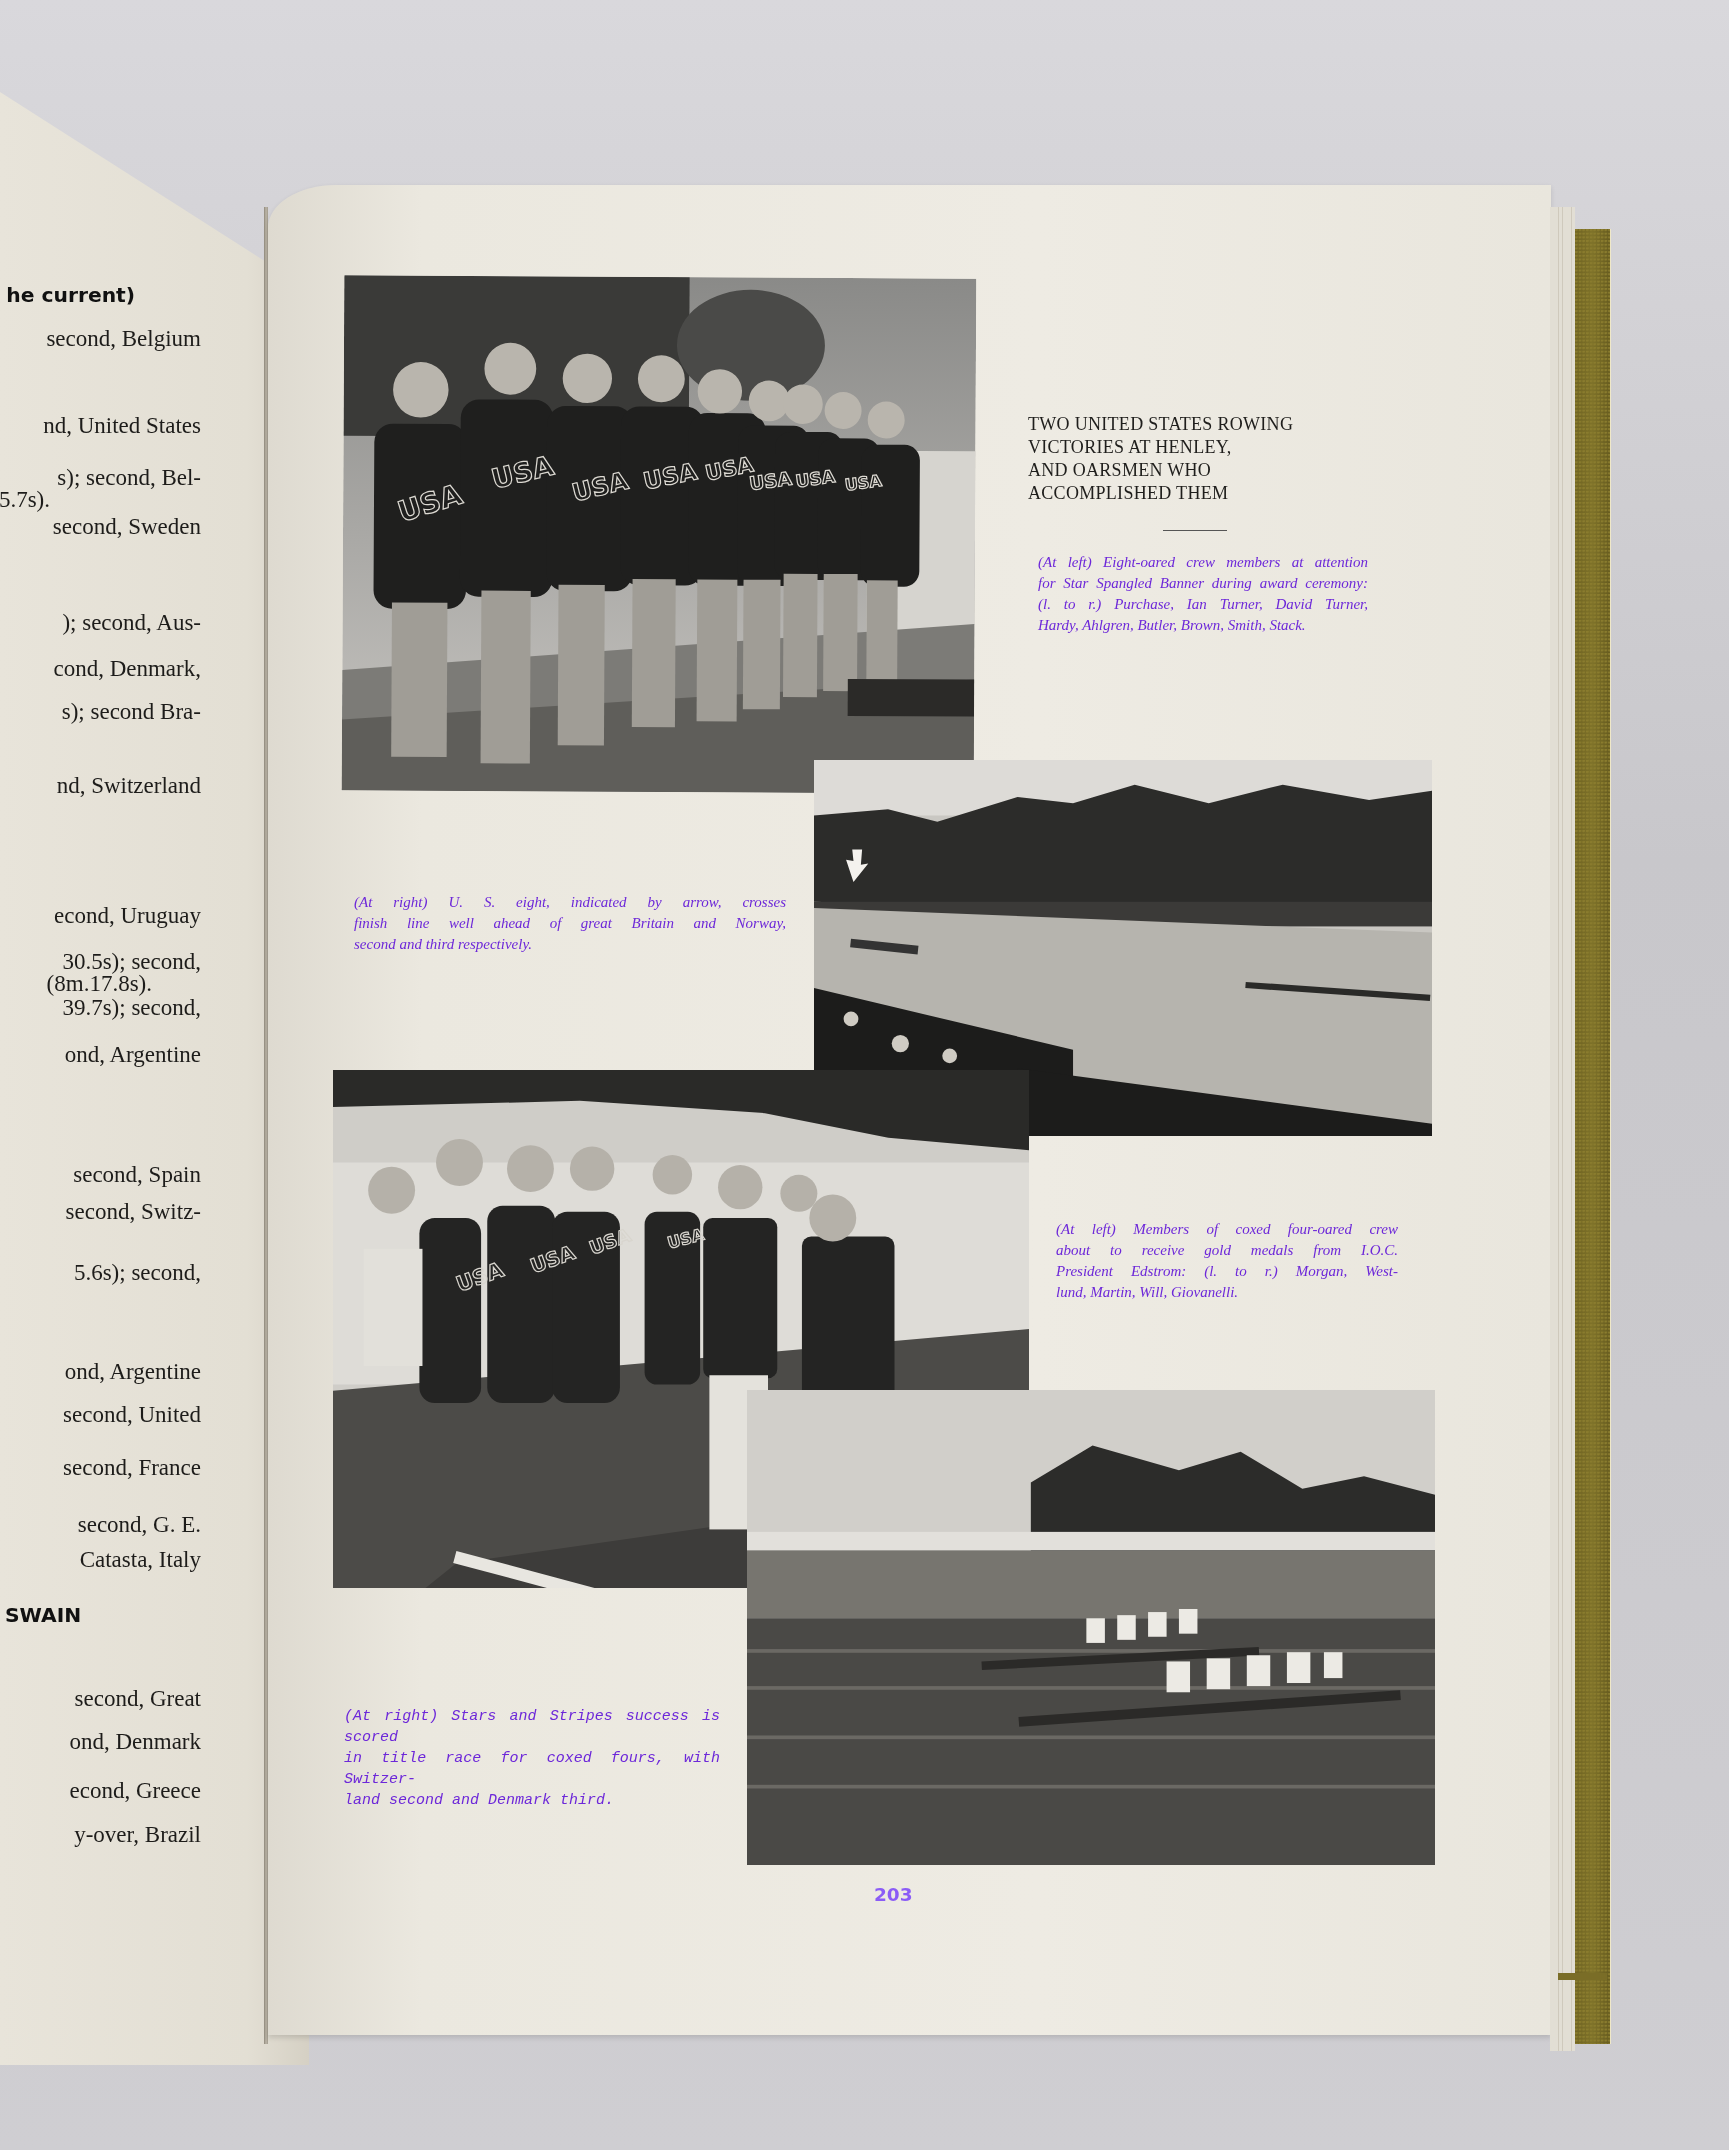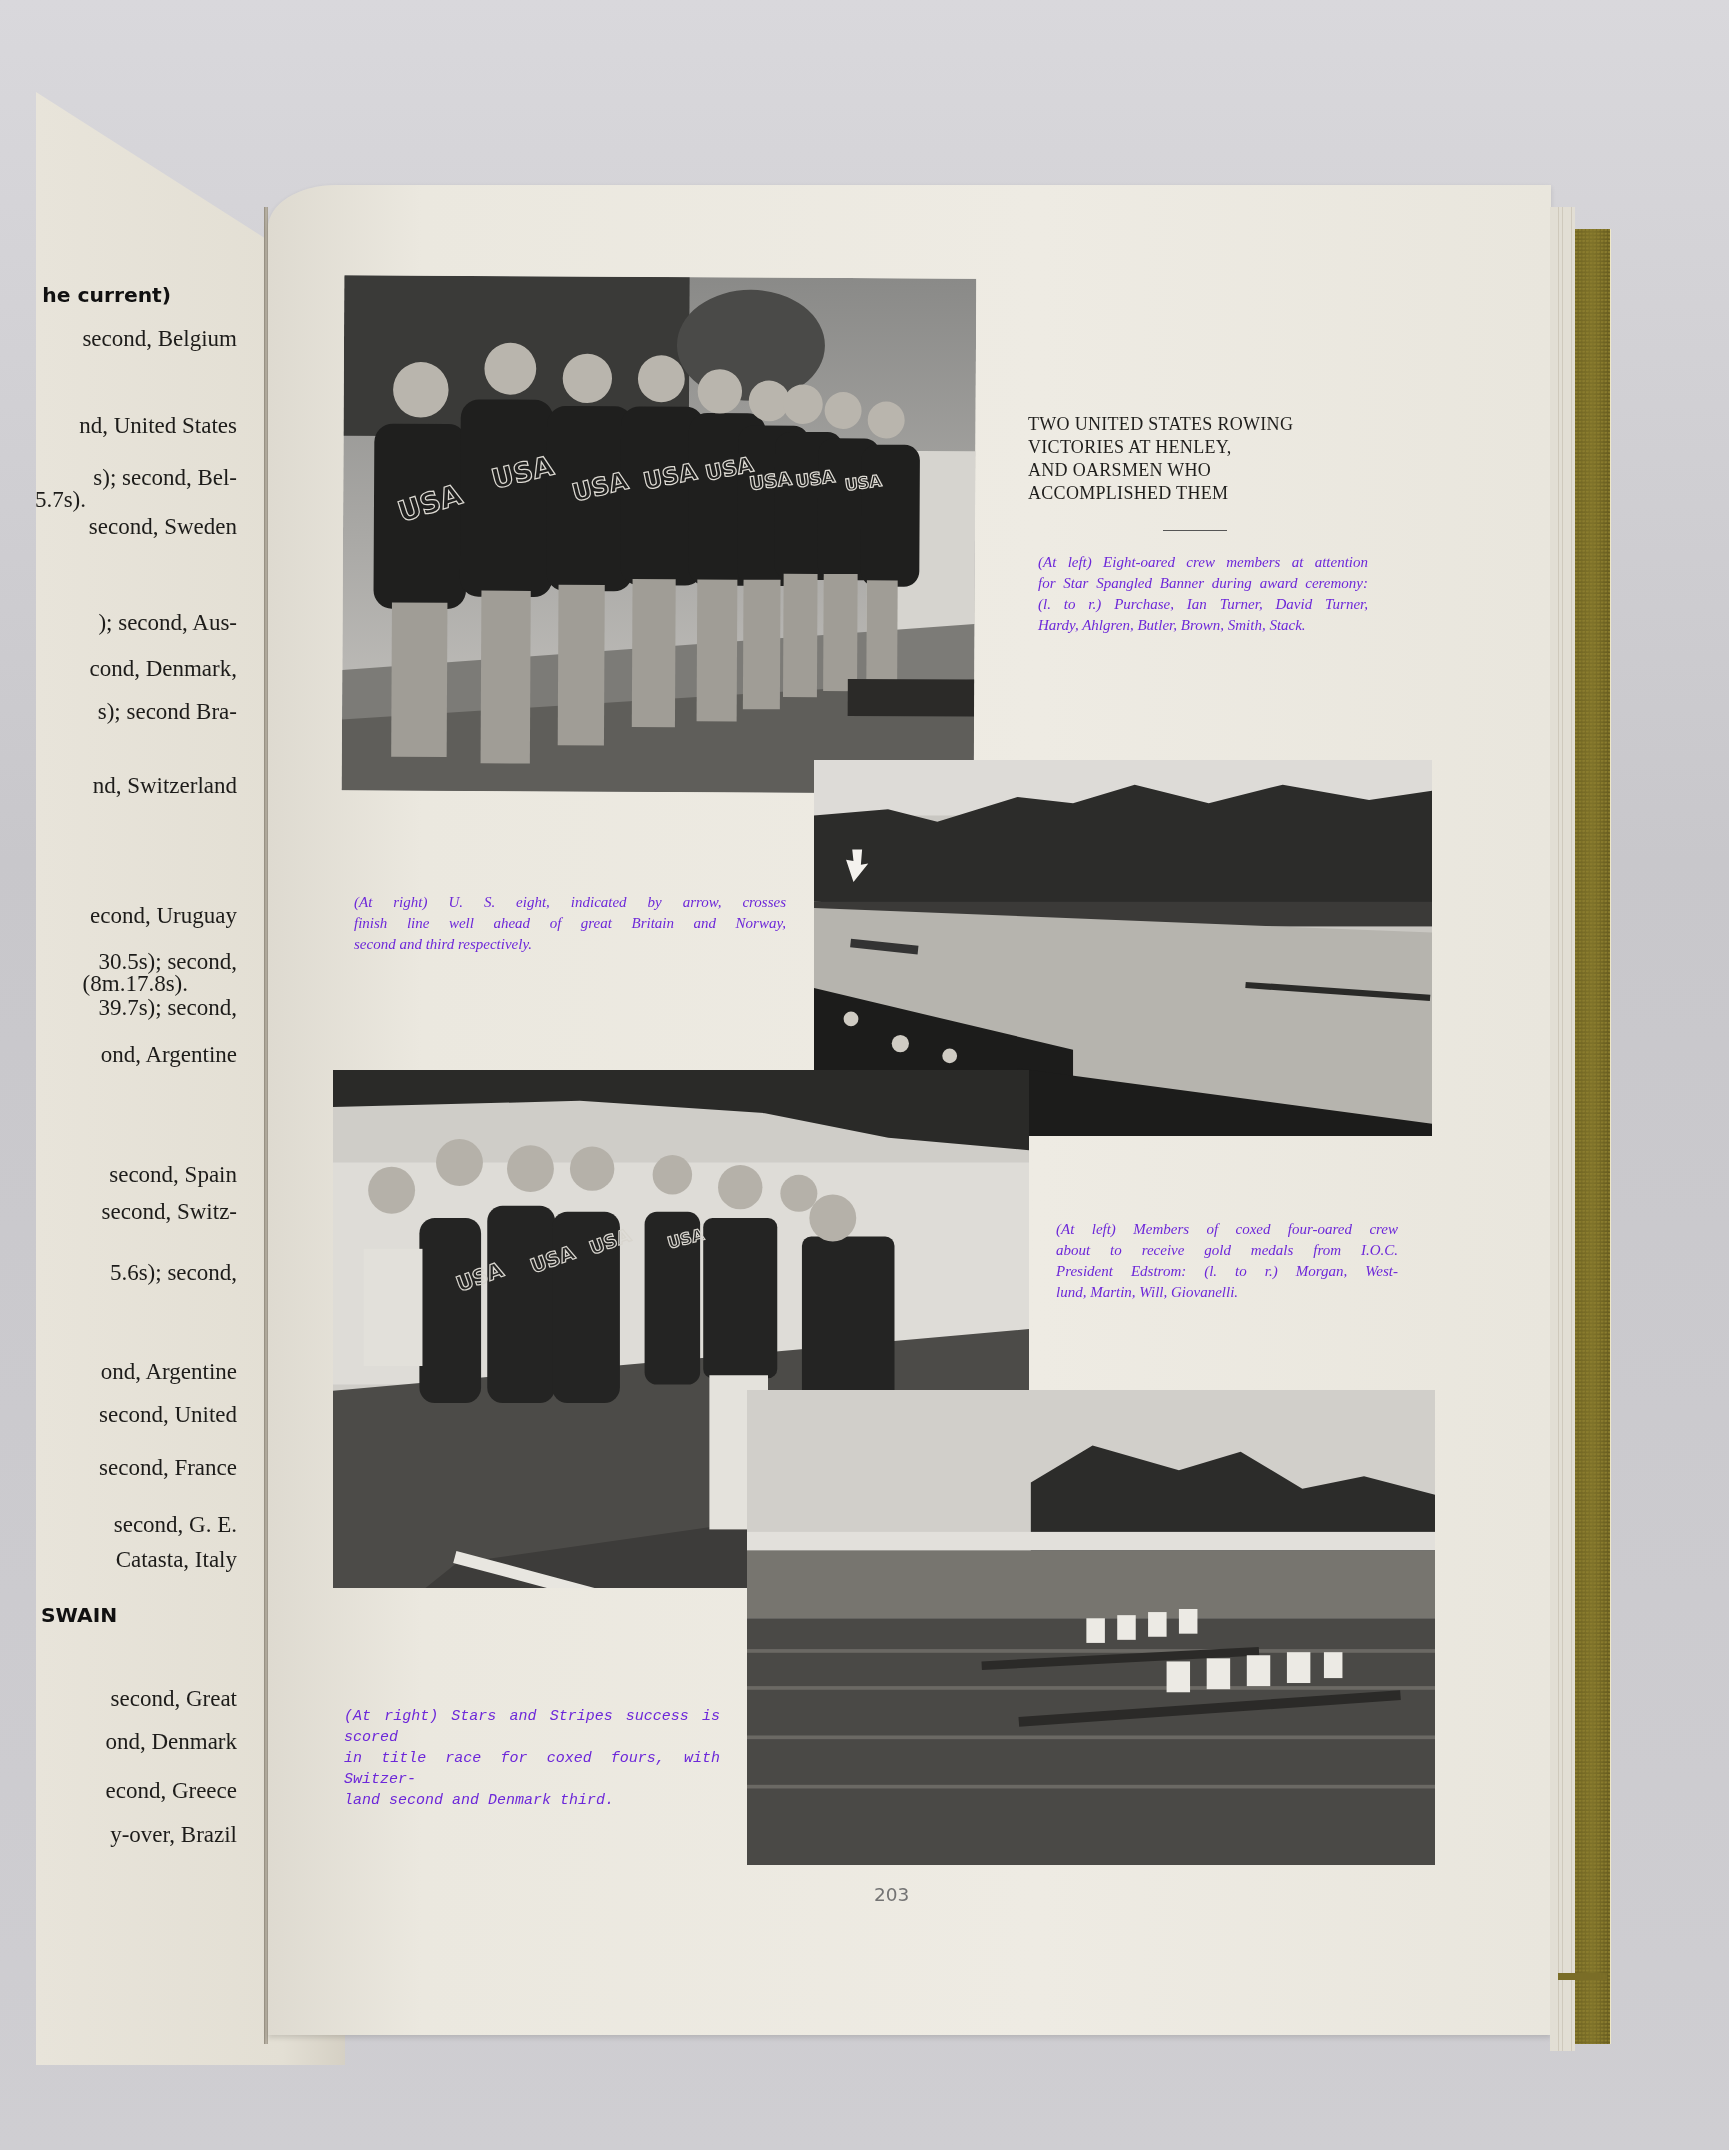--- a/index.html
+++ b/index.html
@@ -9,21 +9,20 @@
     font-family: "Liberation Serif", "DejaVu Serif", serif;
     color: #1c1b19;
   }
   
   .left-page {
     position: absolute; left: 0; top: 92px; width: 309px; height: 1973px;
     background: linear-gradient(90deg, #e8e4da 0%, #e3dfd4 80%, #d5d0c4 100%);
     border-top-right-radius: 136px 111px;
     clip-path: polygon(0 0, 100% 10%, 100% 100%, 0 100%);
     overflow: hidden;
-    margin-left: 36px;
   }
   .gutter {
     position: absolute; left: 264px; top: 207px; width: 3.7px; height: 1837px;
     background: linear-gradient(90deg, #8d877a, #bdb6a8, #a19b8e);
   }
   .right-page {
     position: absolute; left: 268px; top: 185px; width: 1283px; height: 1850px;
     background: linear-gradient(90deg, #dedad0 0%, #ebe8df 12%, #eeebe3 60%, #e9e6dd 100%);
     border-top-left-radius: 68px 43px;
     box-shadow: 0 2.5px 5px rgba(0,0,0,0.12);
@@ -69,21 +68,21 @@
     position: absolute; left: 1163px; top: 530px; width: 64px; height: 1.2px; background: #555;
   }
   .caption {
     position: absolute; font-style: italic; font-size: 15px; line-height: 21px;
     color: #6d28d9; text-align: justify;
   }
   .caption span { display: block; text-align: justify; text-align-last: justify; }
   .caption span.last { text-align-last: left; }
   .page-number {
     position: absolute; left: 874px; top: 1884px; font-family: "DejaVu Sans", sans-serif;
-    font-size: 18.5px; font-weight: normal; color: #737373;
+    font-size: 18.5px; font-weight: bold; color: #8b5cf6;
   }
 </style>
 </head>
 <body>
 
 <div class="left-page" id="leftPage">
     <div class="lp-head" style="top: 191px; left: 6.2px;">he current)</div>
     <div class="lp-head" style="top: 1511px; left: 5px;">SWAIN</div>
     <div class="lp-line" style="top: 234px; right: 108px;">second, Belgium</div>
     <div class="lp-line" style="top: 321px; right: 108px;">nd, United States</div>

